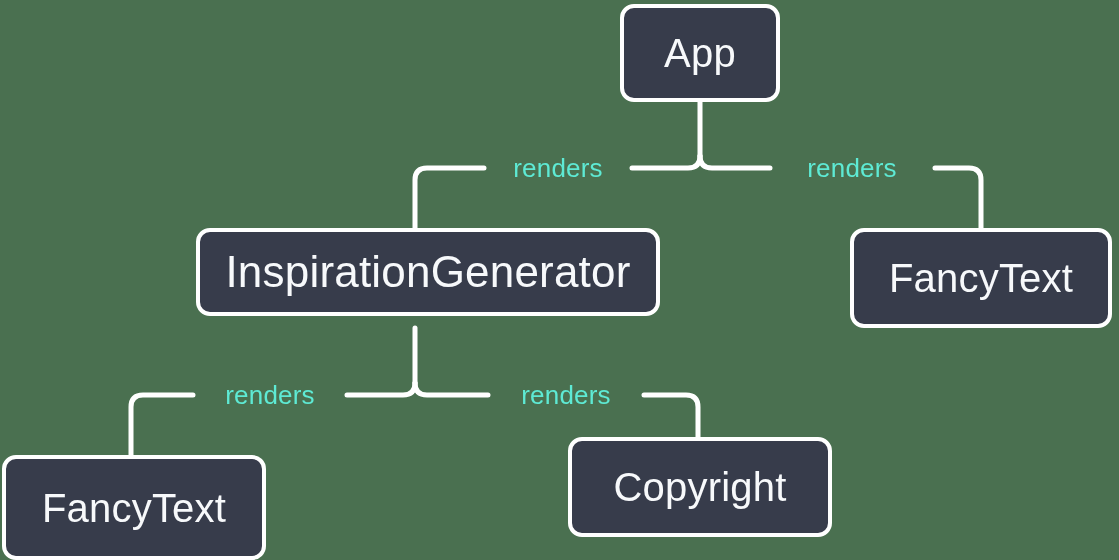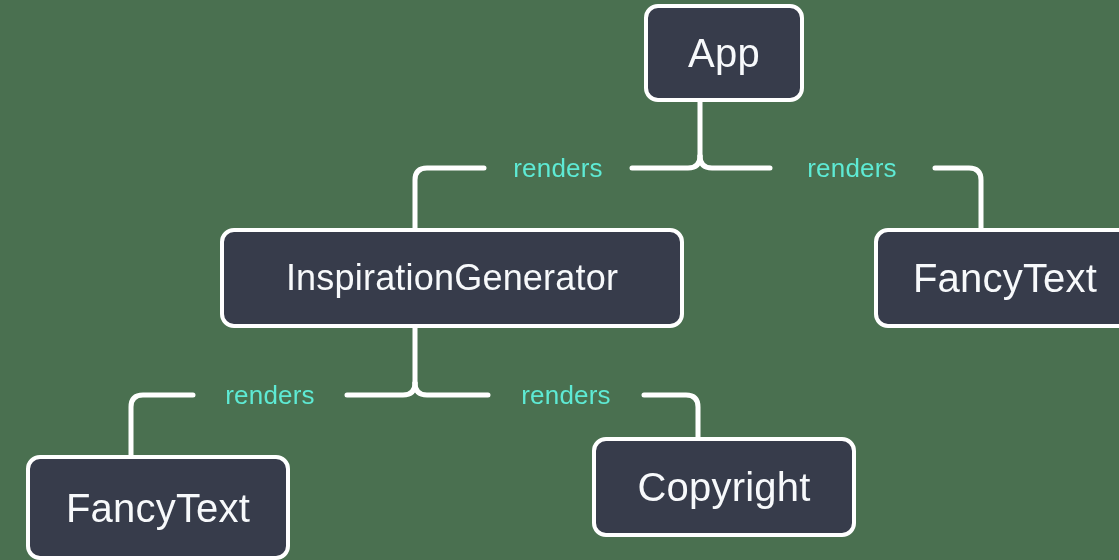--- a/index.html
+++ b/index.html
@@ -31,41 +31,40 @@
     border: 4px solid #ffffff;
     border-radius: 14px;
     display: flex;
     align-items: center;
     justify-content: center;
     color: #f7f9fb;
     font-family: "Liberation Sans", sans-serif;
     font-weight: 400;
     letter-spacing: 0.2px;
     white-space: nowrap;
-    margin-left: 24px;
   }
   .node-label {
     color: #f7f9fb;
     line-height: 1;
   }
   .edge-label {
     position: absolute;
     color: #5eead4;
     font-family: "Liberation Sans", sans-serif;
     font-size: 26px;
     font-weight: 500;
     line-height: 1;
     white-space: nowrap;
     transform: translate(-50%, -50%);
     letter-spacing: 0.2px;
   }
 
   
   #node-app        { left: 620px;  top: 4px;   width: 160px; height: 98px;  font-size: 40px; }
-  #node-inspgen    { left: 196px;  top: 228px; width: 464px; height: 100px; font-size: 36px; }
+  #node-inspgen    { left: 196px;  top: 228px; width: 464px; height: 88px; font-size: 44px; }
   #node-fancy-right{ left: 850px;  top: 228px; width: 262px; height: 100px; font-size: 40px; }
   #node-fancy-left { left: 2px;    top: 455px; width: 264px; height: 105px; font-size: 40px; border-bottom-left-radius: 14px; border-bottom-right-radius: 14px; }
   #node-copyright  { left: 568px;  top: 437px; width: 264px; height: 100px; font-size: 40px; }
 
   
   #label-app-inspgen      { left: 558px; top: 168px; }
   #label-app-fancy        { left: 852px; top: 168px; }
   #label-inspgen-fancy    { left: 270px; top: 395px; }
   #label-inspgen-copyright{ left: 566px; top: 395px; }
 </style>

